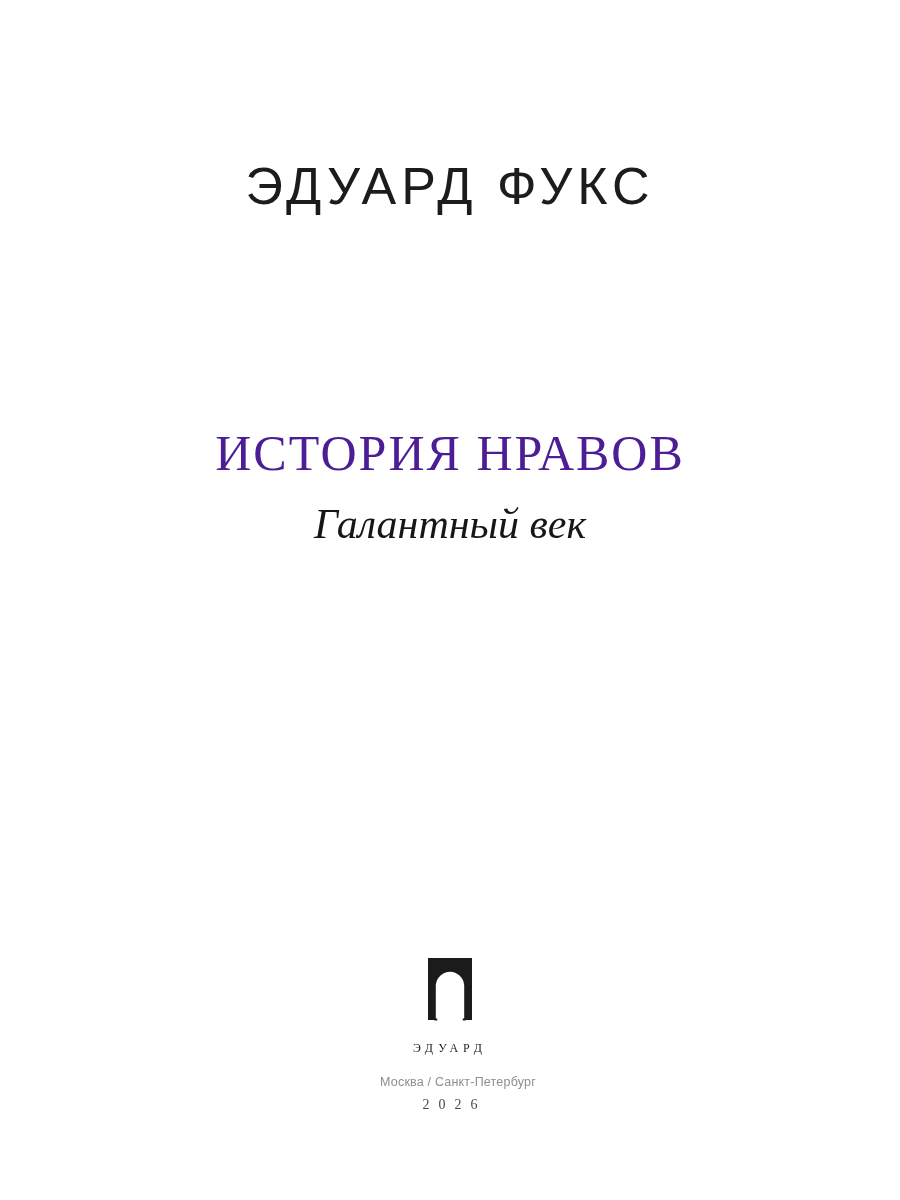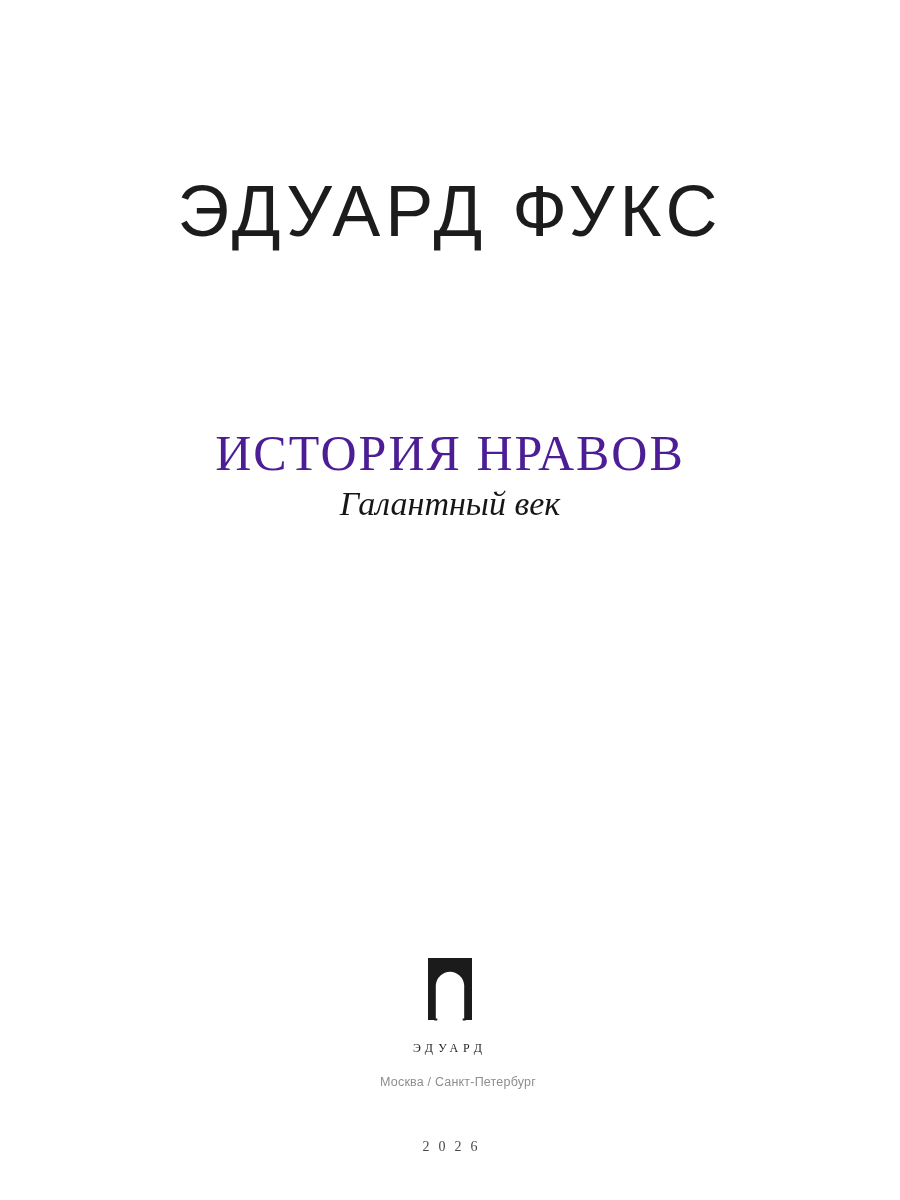--- a/index.html
+++ b/index.html
@@ -16,42 +16,42 @@
     font-family: "Liberation Serif", serif;
   }
   .centered {
     position: absolute;
     left: 0;
     right: 0;
     text-align: center;
     white-space: nowrap;
   }
   .author {
-    top: 175px;
+    top: 160px;
     font-family: "Liberation Sans", sans-serif;
-    font-size: 72px;
+    font-size: 52px;
     font-weight: 400;
     letter-spacing: 5px;
     color: #1c1c1c;
     line-height: 1;
   }
   .title {
     top: 428px;
     font-family: "Liberation Serif", serif;
     font-size: 50px;
     font-weight: 400;
     letter-spacing: 2px;
     color: #4c1d95;
     line-height: 1;
   }
   .subtitle {
-    top: 487px;
+    top: 503px;
     font-family: "Liberation Serif", serif;
     font-style: italic;
-    font-size: 34px;
+    font-size: 42px;
     color: #161616;
     line-height: 1;
   }
   .logo-wrap {
     top: 958px;
     line-height: 0;
   }
   .logo-wrap svg {
     display: inline-block;
   }
@@ -75,21 +75,20 @@
   }
   .year-line {
     top: 1098px;
     font-family: "Liberation Serif", serif;
     font-size: 14px;
     color: #4a4a4a;
     letter-spacing: 9px;
     line-height: 1;
     
     padding-left: 9px;
-    margin-top: 42px;
   }
 </style>
 </head>
 <body>
 
 <div class="page">
 
   <div class="centered author">ЭДУАРД ФУКС</div>
 
   <div class="centered title">ИСТОРИЯ НРАВОВ</div>

